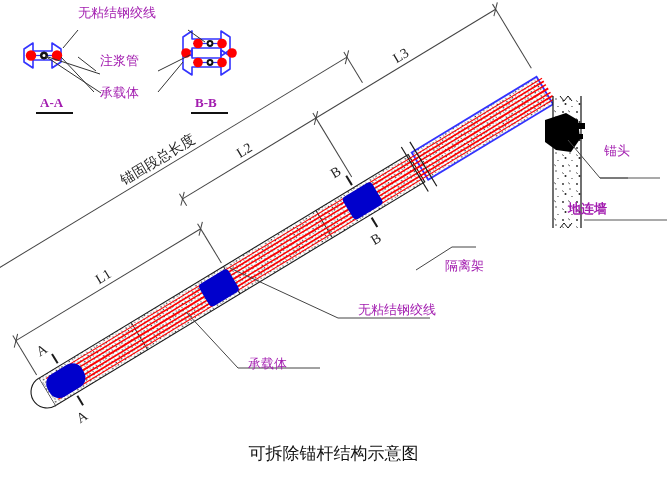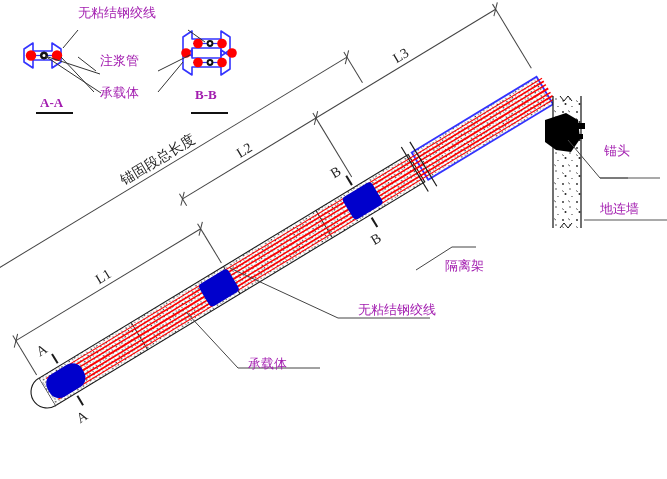--- a/index.html
+++ b/index.html
@@ -229,26 +229,27 @@
 </svg>
 
 <div class="lbl cn" style="left:78px;top:6px;">无粘结钢绞线</div>
 
 <div class="lbl cn" style="left:100px;top:54px;">注浆管</div>
 
 <div class="lbl cn" style="left:100px;top:86px;">承载体</div>
 
 <div class="lbl sect" style="left:40px;top:96px;">A-A</div>
 
-<div class="lbl sect" style="left:195px;top:88px;">B-B</div>
+<div class="lbl sect" style="left:195px;top:96px;">B-B</div>
 
 <div class="lbl cn" style="left:421px;top:259px;margin-left:24px;">隔离架</div>
 
 <div class="lbl cn" style="left:358px;top:303px;">无粘结钢绞线</div>
 
 <div class="lbl cn" style="left:248px;top:357px;">承载体</div>
 
 <div class="lbl cn" style="left:604px;top:144px;">锚头</div>
 
-<div class="lbl cn" style="left:600px;top:202px;">地连墙</div>
-
+<div class="lbl cn" style="left:568px;top:202px;font-weight:bold;">地连墙</div>
+
+<div class="title">可拆除锚杆结构示意图</div>
 
 </div>
 
 </body></html>

